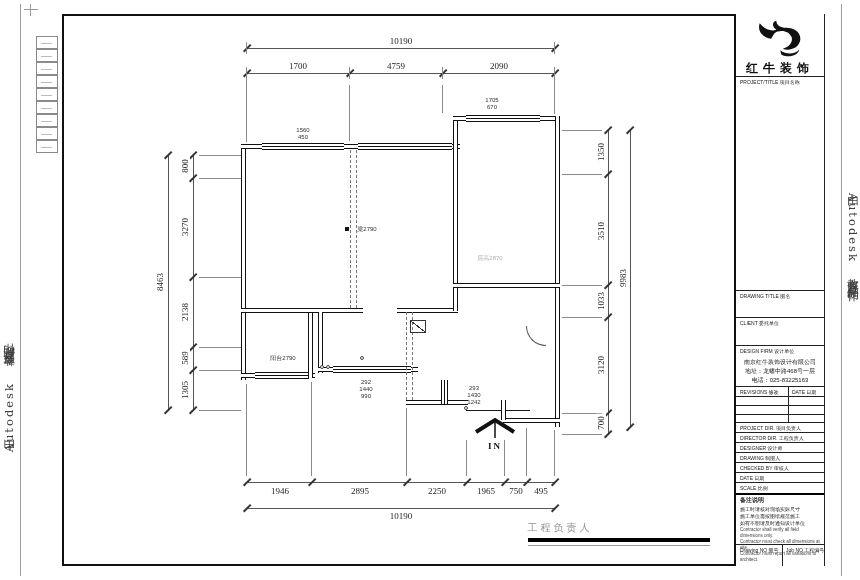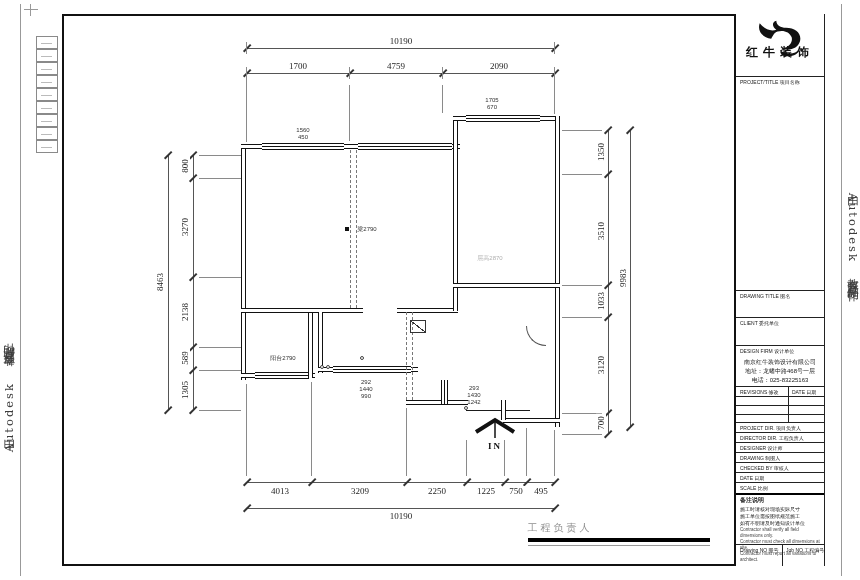--- a/index.html
+++ b/index.html
@@ -29,21 +29,21 @@
 .diagbox{position:absolute;border:1px solid #333;background:linear-gradient(to top right,transparent 47%,#333 47%,#333 53%,transparent 53%)}
 .arc{position:absolute;width:20px;height:20px;border-left:1px solid #555;border-bottom:1px solid #555;border-bottom-left-radius:100%}
 .wm{position:absolute;writing-mode:vertical-rl;font-family:"DejaVu Serif",serif;font-size:11.5px;letter-spacing:2px;color:#3c3c3c;white-space:nowrap}
 .wm.flip{transform:rotate(180deg)}
 .stripcell{position:absolute;width:22px;height:13px;border:1px solid #8a8a8a;background:linear-gradient(#bbb,#bbb) no-repeat 4px 6px/11px 1px}
 
 #tblock{position:absolute;left:734px;top:14px;width:104px;height:552px;border-left:2px solid #111;background:#fff}
 #tblock .lbl{position:absolute;font-size:5px;color:#222;white-space:nowrap}
 #tblock .hr{position:absolute;left:0;height:1px;background:#222;width:88px}
 #tblock .vr{position:absolute;width:1px;background:#222}
-.brand{position:absolute;left:0;top:30px;width:88px;text-align:center;font-family:Liberation Sans, sans-serif;font-size:12px;letter-spacing:5px;color:#111;font-weight:bold}
+.brand{position:absolute;left:0;top:46px;width:88px;text-align:center;font-family:Liberation Sans, sans-serif;font-size:12px;letter-spacing:5px;color:#111;font-weight:bold}
 .firmline{position:absolute;left:0;width:88px;text-align:center;font-size:6px;color:#222;white-space:nowrap}
 .note{position:absolute;left:4px;width:82px;font-size:5px;line-height:7px;color:#222;white-space:pre-line;text-align:left;transform:none}
 .cap{position:absolute;left:560px;top:521px;transform:translateX(-50%);font-size:10px;letter-spacing:3px;color:#8d8d8d;font-family:"DejaVu Sans",sans-serif}
 .inlab{position:absolute;font-family:"Liberation Serif",serif;font-weight:bold;font-size:9px;letter-spacing:2px;transform:translateX(-50%);color:#111}
 </style>
 </head>
 <body>
 
 <div id="sheet">
 
@@ -152,24 +152,24 @@
   <div class="tick" style="left:505px;top:482px"></div>
   <div class="tick" style="left:527px;top:482px"></div>
   <div class="tick" style="left:555px;top:482px"></div>
   <div class="extv" style="left:246px;top:384px;height:92px"></div>
   <div class="extv" style="left:311px;top:382px;height:94px"></div>
   <div class="extv" style="left:406px;top:408px;height:68px"></div>
   <div class="extv" style="left:466px;top:440px;height:36px"></div>
   <div class="extv" style="left:504px;top:440px;height:36px"></div>
   <div class="extv" style="left:526px;top:428px;height:48px"></div>
   <div class="extv" style="left:554px;top:430px;height:46px"></div>
-  <div class="dlab" style="left:280px;top:491px">4013</div>
-  <div class="dlab" style="left:360px;top:491px">3209</div>
+  <div class="dlab" style="left:280px;top:491px">1946</div>
+  <div class="dlab" style="left:360px;top:491px">2895</div>
   <div class="dlab" style="left:437px;top:491px">2250</div>
-  <div class="dlab" style="left:486px;top:491px">1225</div>
+  <div class="dlab" style="left:486px;top:491px">1965</div>
   <div class="dlab" style="left:516px;top:491px">750</div>
   <div class="dlab" style="left:541px;top:491px">495</div>
 
   <div class="dimh" style="left:247px;top:508px;width:308px"></div>
   <div class="tick" style="left:247px;top:508px"></div>
   <div class="tick" style="left:555px;top:508px"></div>
   <div class="dlab" style="left:401px;top:516px">10190</div>
 
   <div class="dimv" style="left:168px;top:155px;height:255px"></div>
   <div class="tick" style="left:168px;top:155px"></div>

